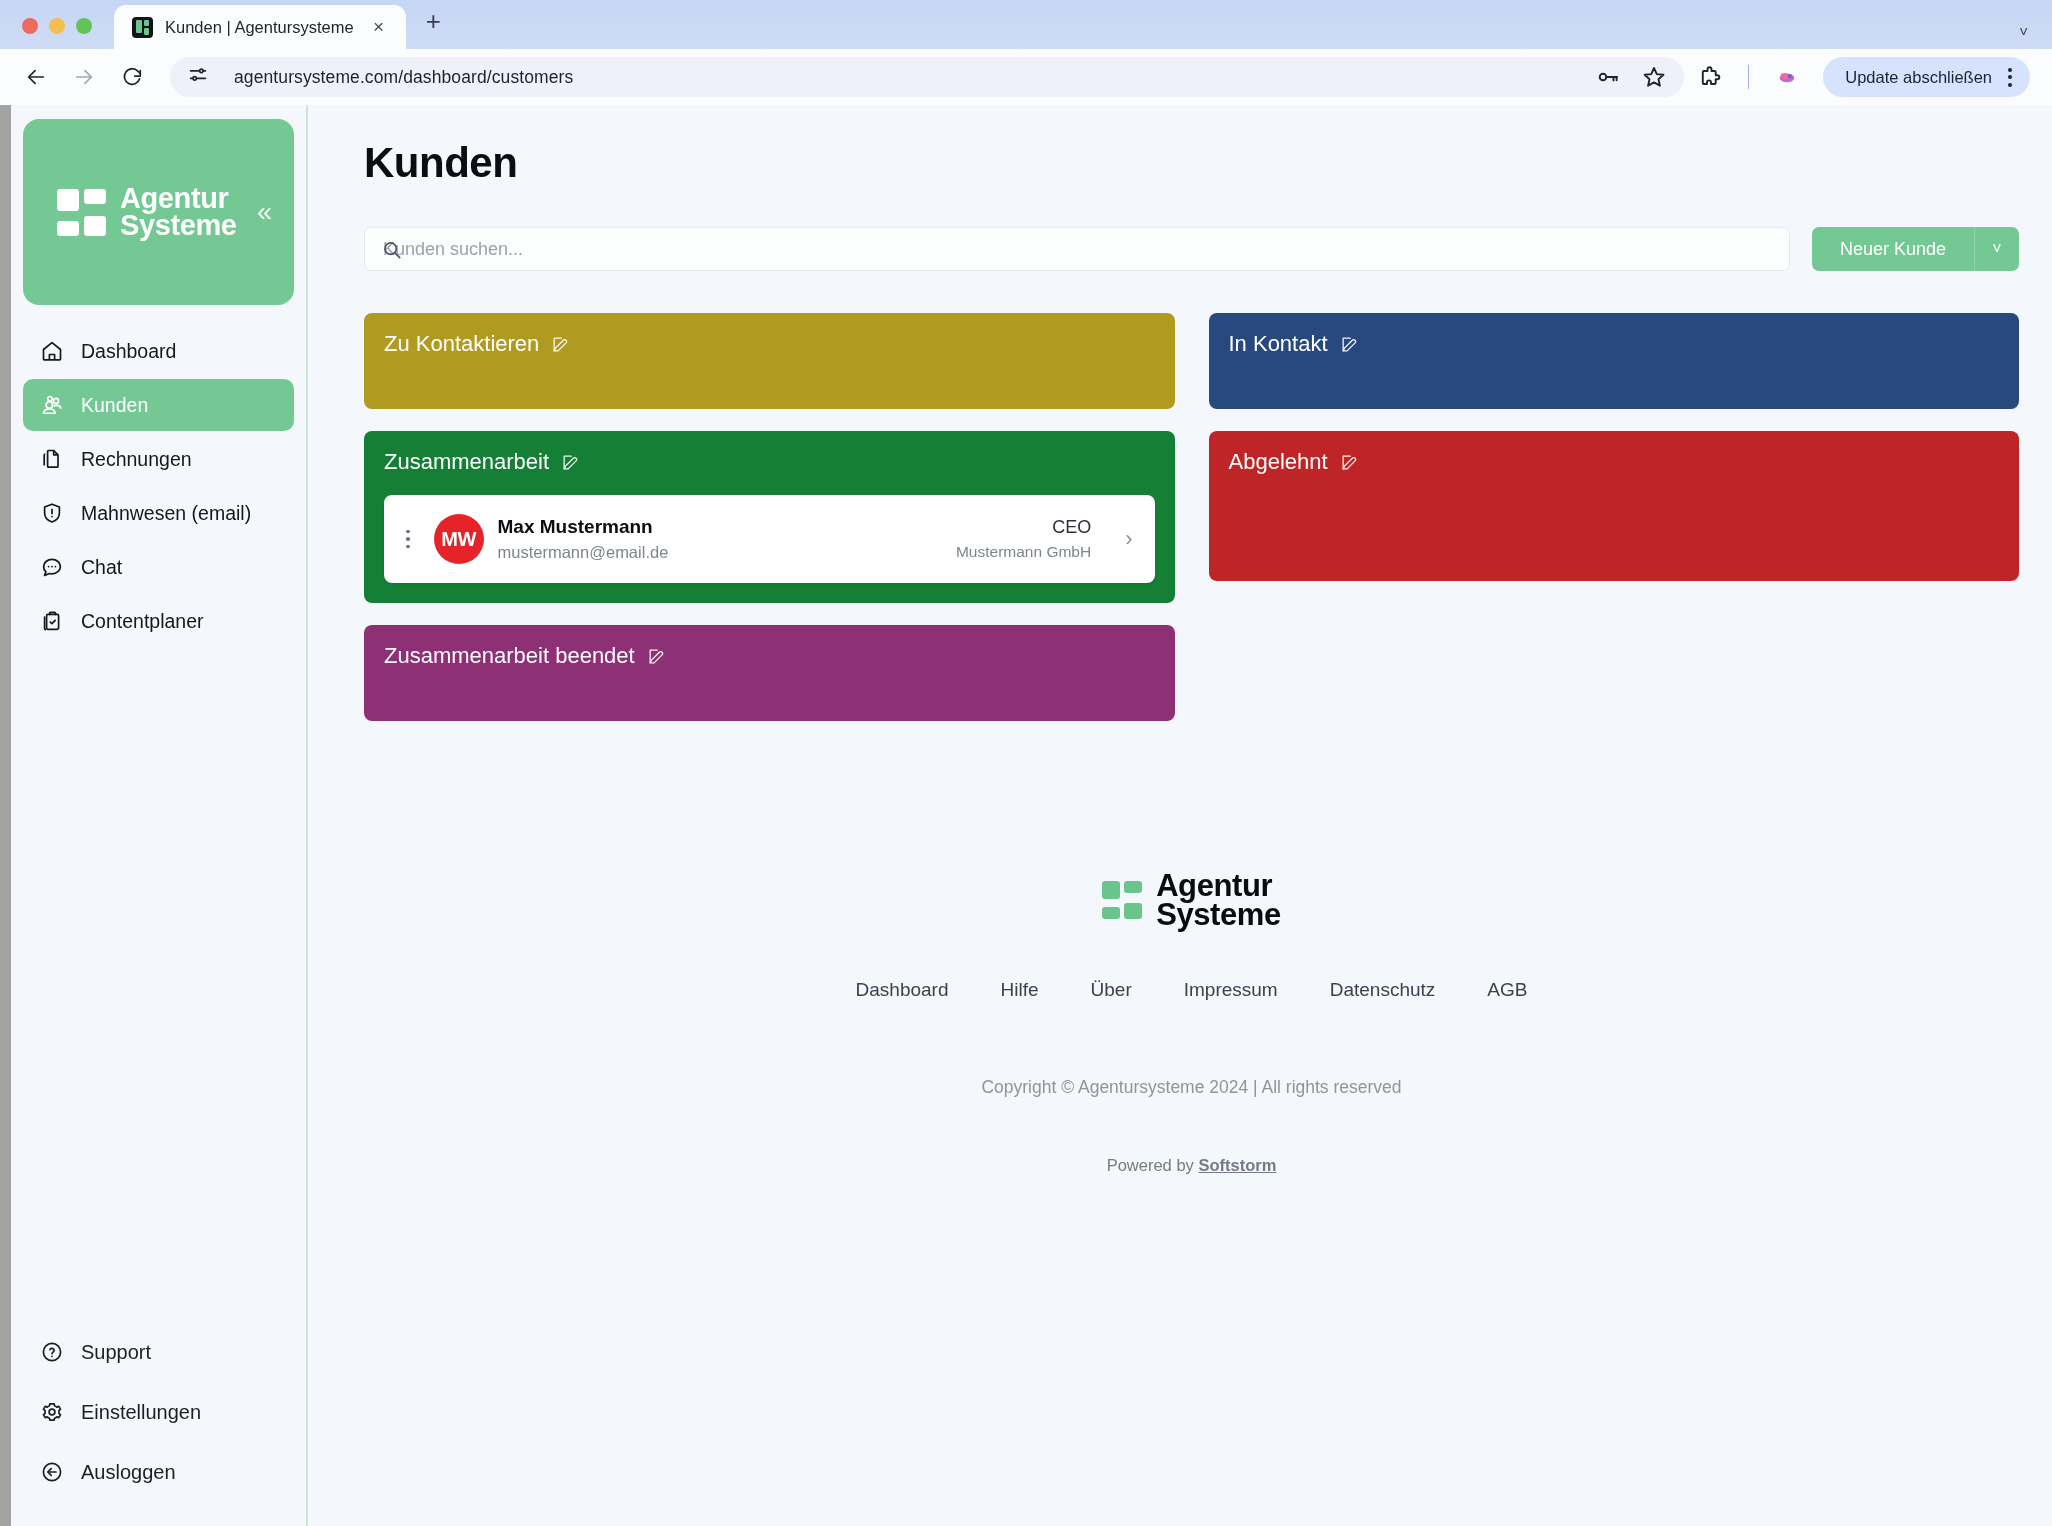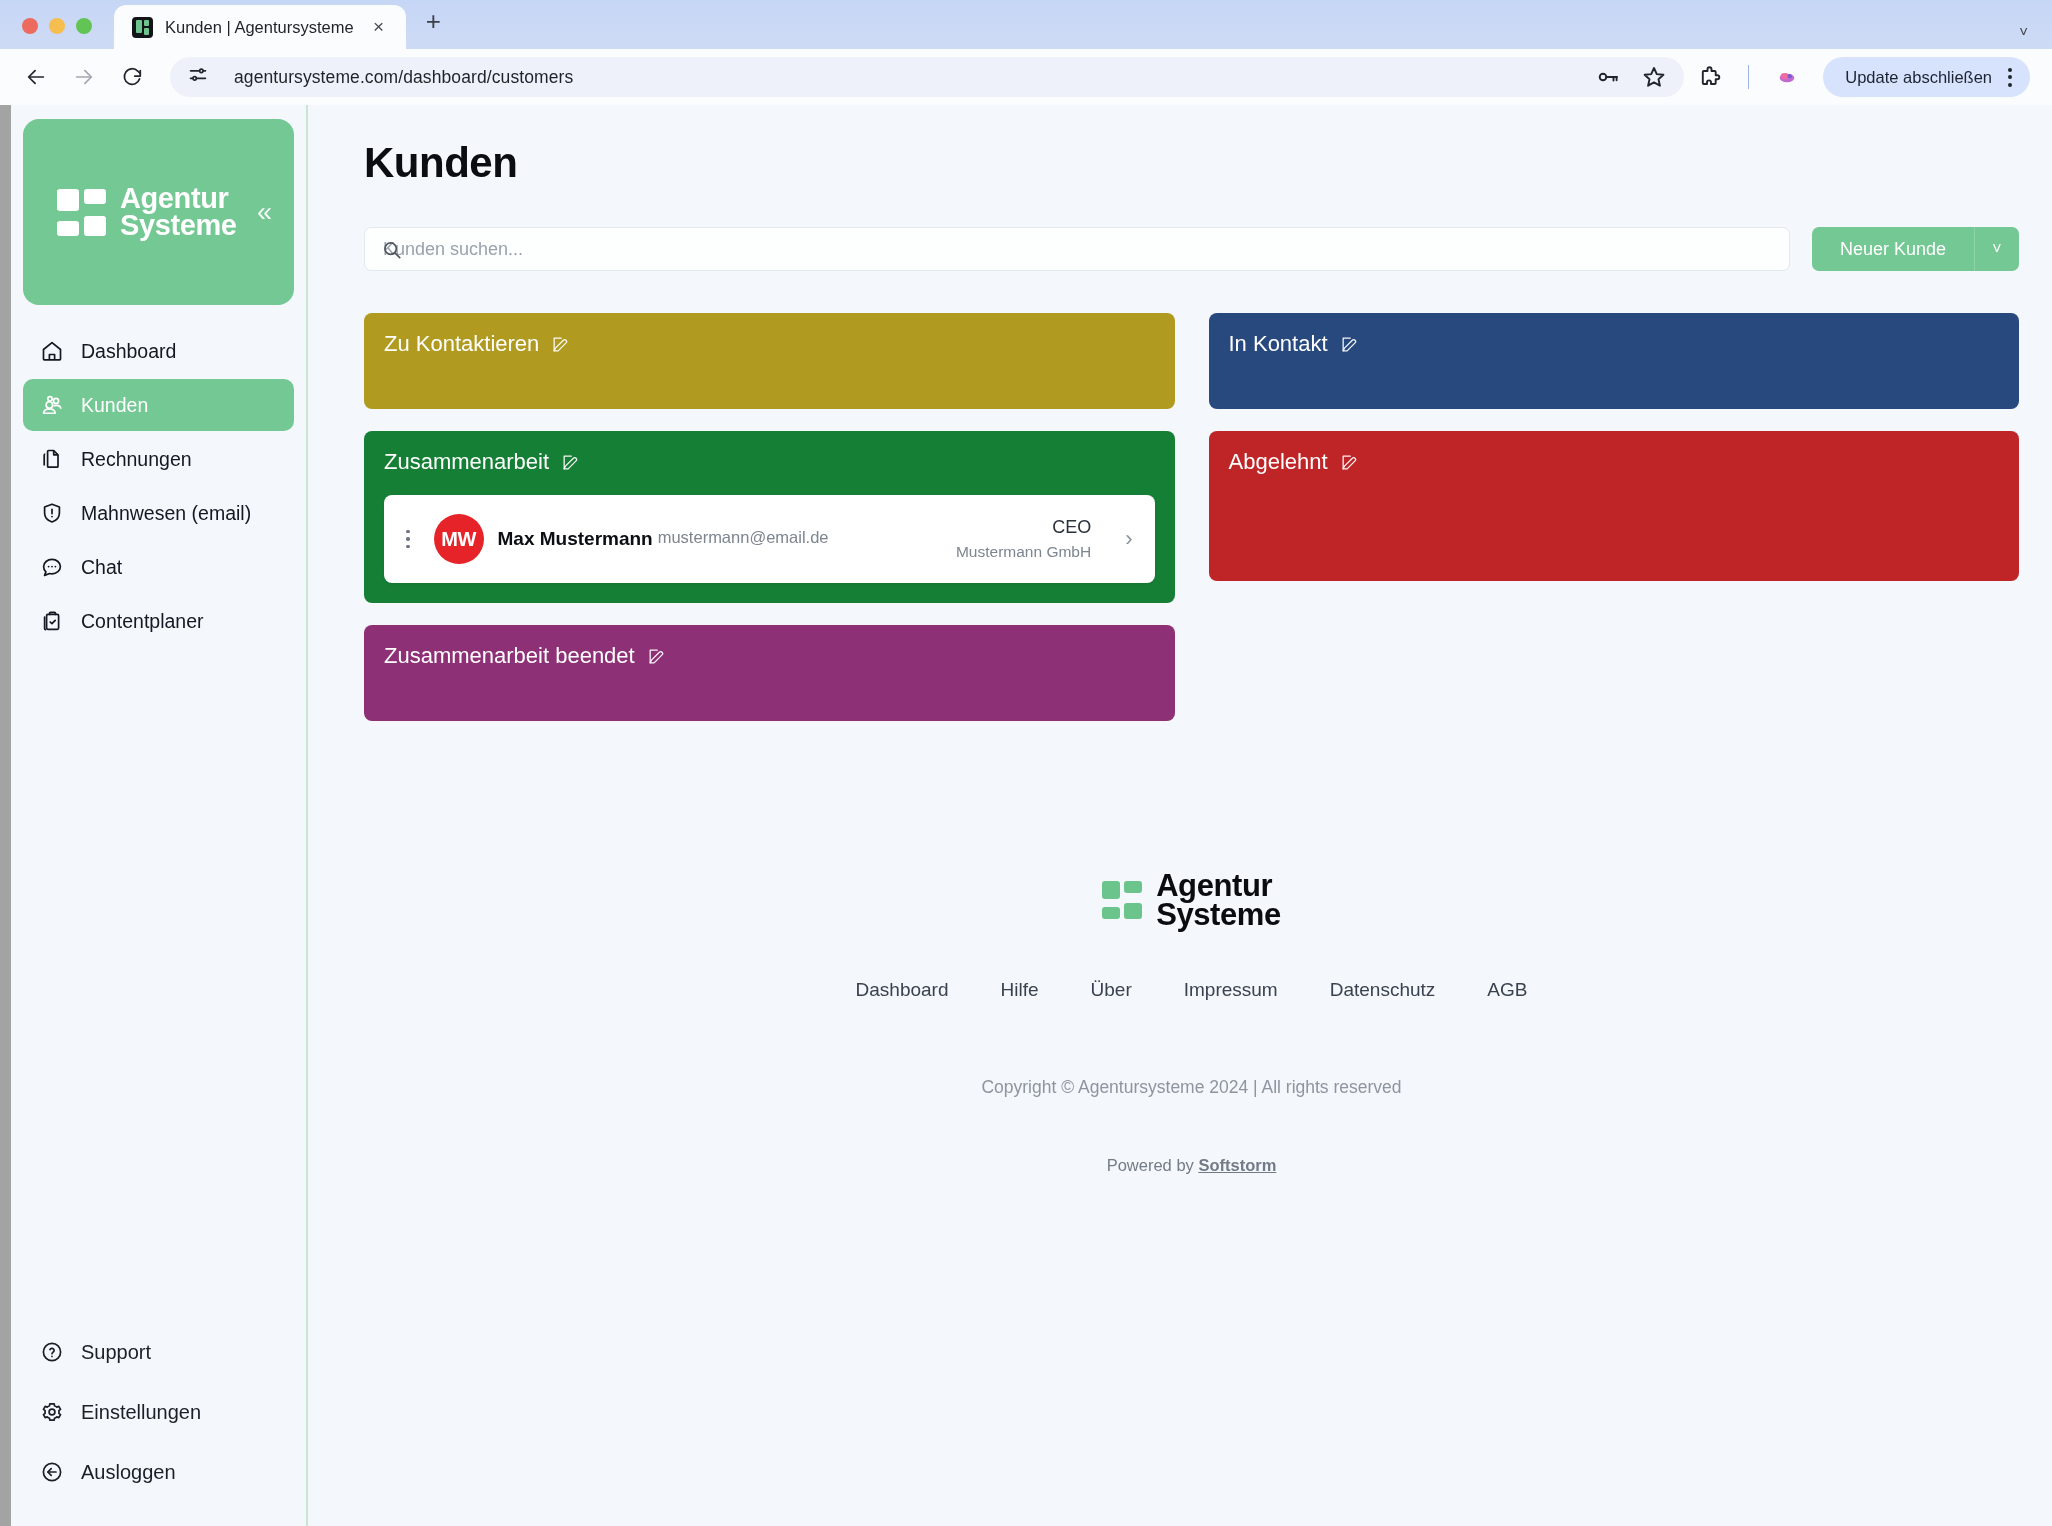--- a/index.html
+++ b/index.html
@@ -156,21 +156,21 @@
     display: flex; align-items: center; padding: 0 22px 0 12px; gap: 14px;
     box-shadow: 0 1px 3px rgba(0,0,0,.1);
   }
   .dots-v { display: flex; flex-direction: column; gap: 4px; padding: 0 10px; }
   .dots-v i { width: 3.5px; height: 3.5px; background: #6b7280; border-radius: 50%; display: block; }
   .avatar {
     width: 50px; height: 50px; border-radius: 50%; background: #e52329; color: #fff;
     display: flex; align-items: center; justify-content: center;
     font-size: 20px; font-weight: 700; letter-spacing: -.5px; flex: none;
   }
-  .cust-id { display: flex; gap: 5px; }
+  .cust-id { display: flex; flex-direction: column; gap: 5px; }
   .cust-name { font-size: 19px; font-weight: 700; color: #0c0e13; }
   .cust-mail { font-size: 16.5px; color: #7d8590; }
   .cust-meta { margin-left: auto; display: flex; flex-direction: column; align-items: flex-end; gap: 5px; }
   .cust-role { font-size: 18px; color: #2b313a; }
   .cust-comp { font-size: 15.5px; color: #7d8590; }
   .row-chev { color: #8b929c; font-size: 22px; margin-left: 20px; font-weight: 300; }
 
   
   .footer { margin-top: 150px; display: flex; flex-direction: column; align-items: center; }
   .footer-logo { display: flex; align-items: center; gap: 14px; margin-bottom: 50px; }

